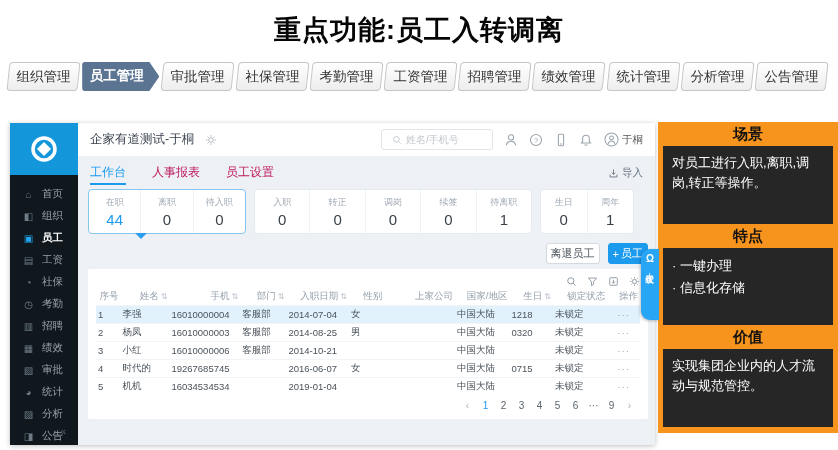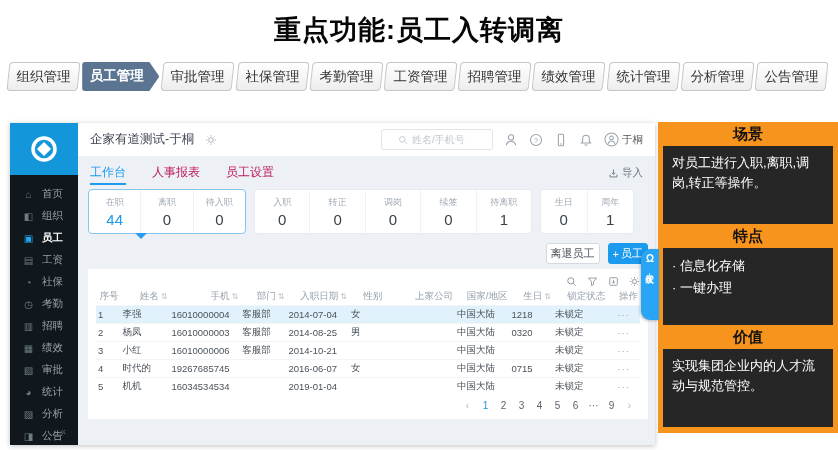--- a/index.html
+++ b/index.html
@@ -54,21 +54,21 @@
   .main { position:absolute; left:68px; right:0; top:0; bottom:0; }
   
   .topbar {
     height:34px; background:#fff; display:flex; align-items:center;
     padding:0 12px; gap:11px; border-bottom:1px solid #f0f0f0;
   }
   .ws-title { font-size:12.5px; color:#3c4350; }
   .icon-btn { display:inline-flex; cursor:pointer; }
   .search {
     margin-left:auto; width:112px; height:21px; border:1px solid #e1e4e8;
-    border-radius:3px; display:flex; align-items:center; padding:0 16px; gap:4px; background:#fff;
+    border-radius:3px; display:flex; align-items:center; padding:0 10px; gap:4px; background:#fff;
   }
   .search input { border:none; outline:none; width:100%; font-size:10px; color:#555; }
   .search input::placeholder { color:#c0c6cc; }
   .account { display:flex; align-items:center; gap:3px; cursor:pointer;text-align:right; }
   .account .acc-name { font-size:10.5px; color:#555; }
   
   .wtabs-row { height:28px; display:flex; align-items:center; padding:4px 12px 0 12px; }
   .wtabs { display:flex; gap:26px; height:100%; }
   .wtab { font-size:12px; color:#be185d; cursor:pointer; display:flex; align-items:center; border-bottom:2px solid transparent; }
   .wtab.active { color:#1b9aee; border-bottom-color:#1b9aee; }
@@ -490,20 +490,20 @@
   <div class="assistant">
     <span class="hs">Ω</span>
     <span class="vtext">小蜜在线</span>
   </div>
 
   <div class="panel" id="side-panel">
       <div class="phead">场景</div>
       <div class="pbody">对员工进行入职,离职,调岗,转正等操作。</div>
       <div class="phead">特点</div>
       <div class="pbody">
+        <div class="bullet">· 一键办理</div>
         <div class="bullet">· 信息化存储</div>
-        <div class="bullet">· 一键办理</div>
       </div>
       <div class="phead">价值</div>
       <div class="pbody">实现集团企业内的人才流动与规范管控。</div>
     </div>
 
 </div>
 
 </body></html>

